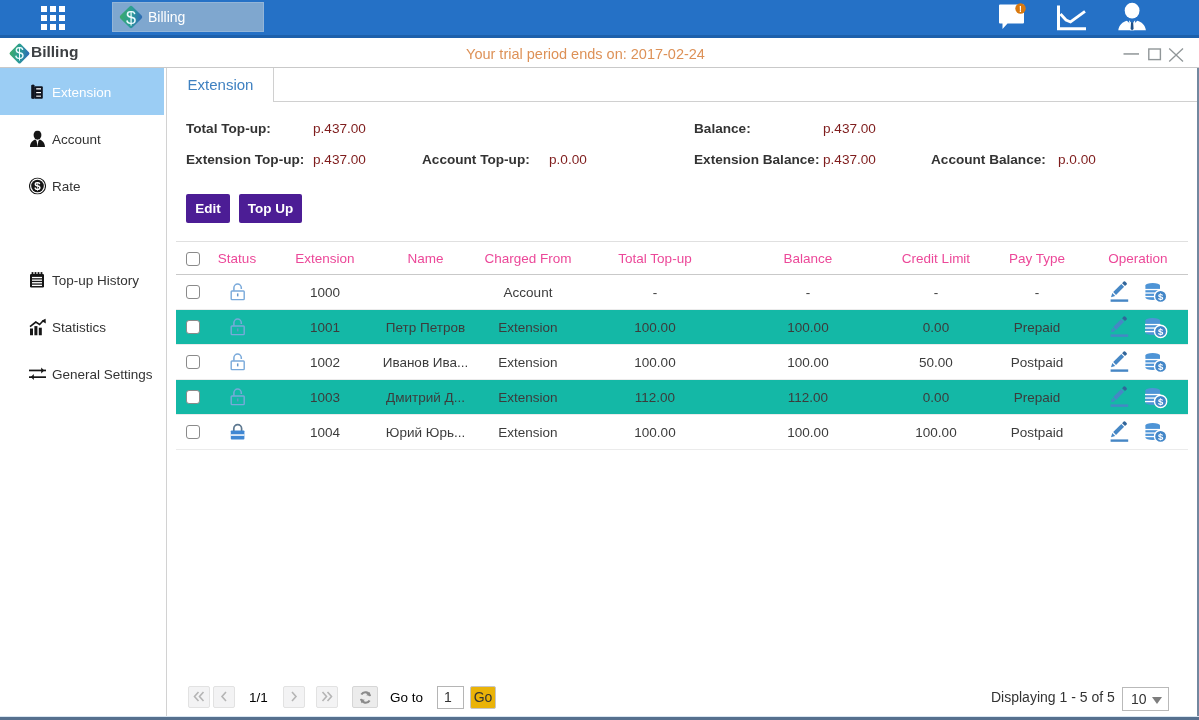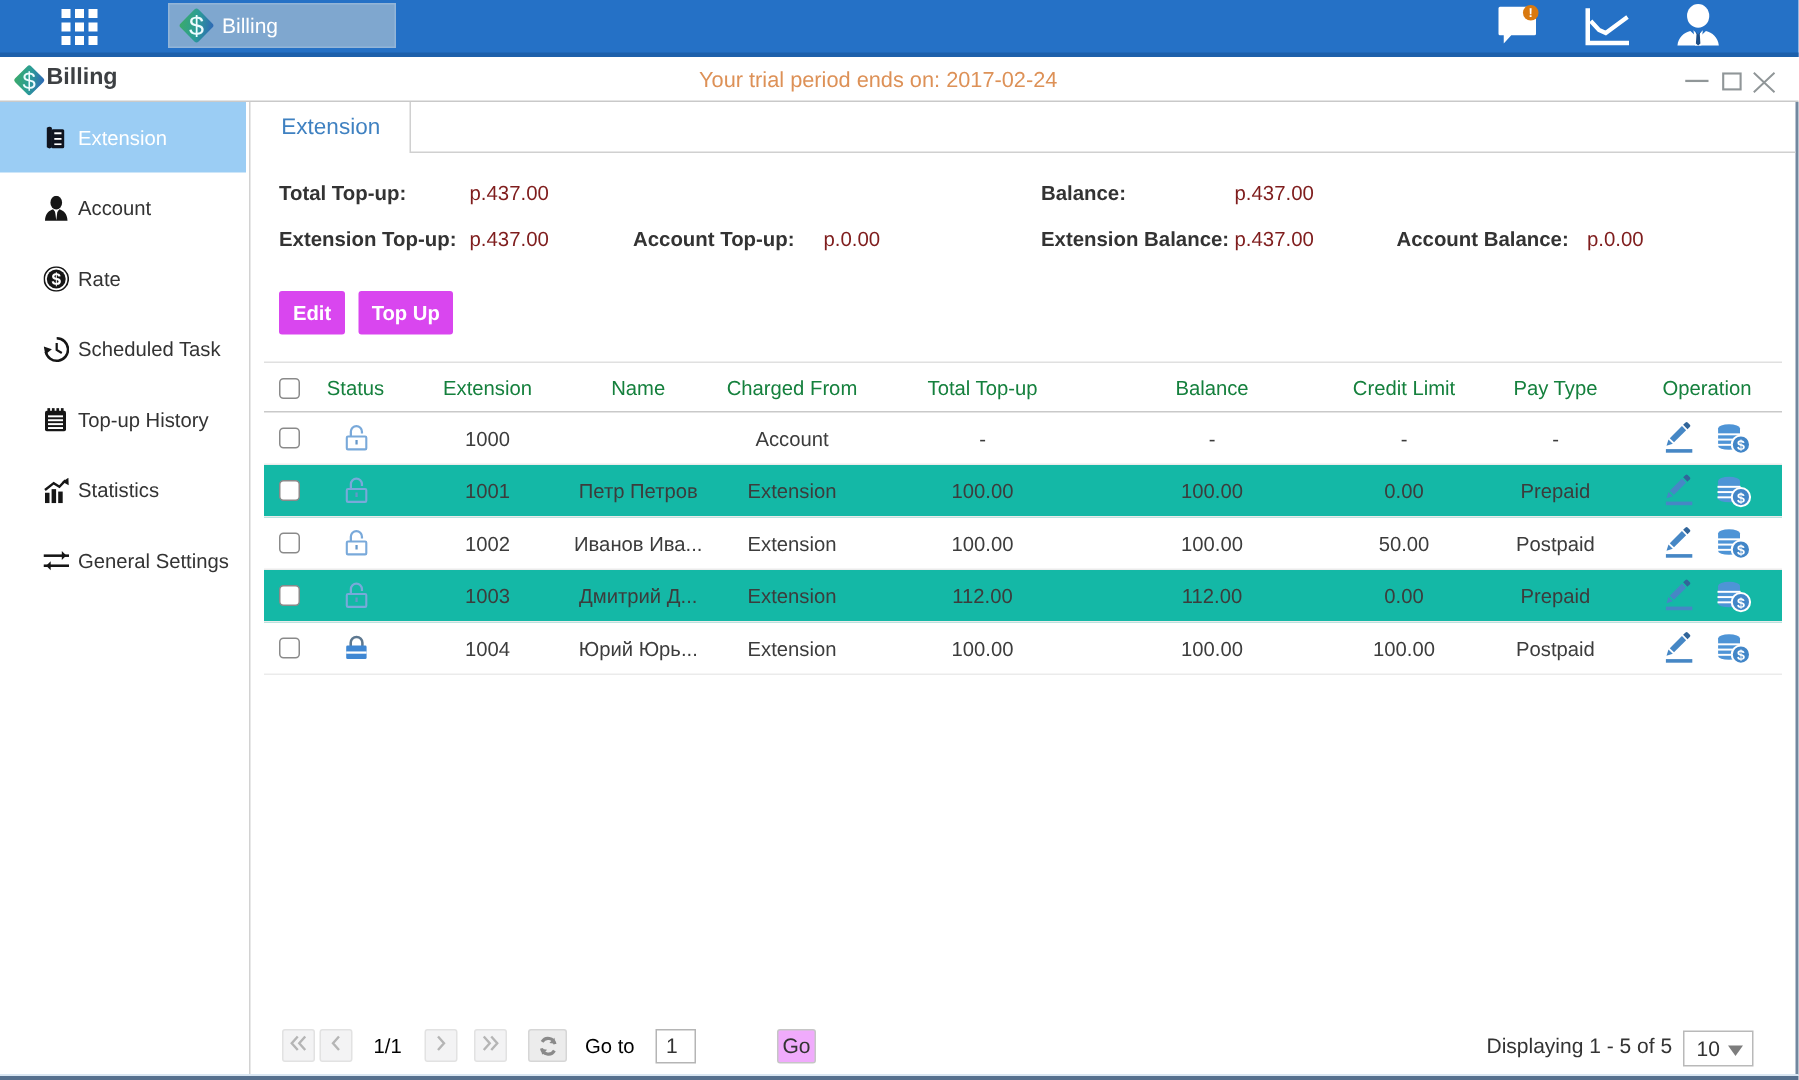--- a/index.html
+++ b/index.html
@@ -34,52 +34,52 @@
 
 #rborder { position:absolute; right:0; top:68px; width:2px; height:649px; background:#72889f; }
 #bborder { position:absolute; left:0; top:716px; width:1199px; height:4px;
   background:linear-gradient(#d9e6f2 0 1.5px, #56708e 1.5px); }
 #tab { position:absolute; left:168px; top:68px; width:106px; height:34px;
   background:#fff; border-right:1px solid #d0d0d0; color:#3f81c1; font-size:15px;
   text-align:center; line-height:33px; }
 #tabline { position:absolute; left:274px; top:101px; width:923px; height:1px; background:#d0d0d0; }
 .slabel { position:absolute; font-size:13.6px; font-weight:bold; color:#333; }
 .sval { position:absolute; font-size:13.6px; color:#7f1d1d; }
-.btn { position:absolute; top:194px; height:29px; background:#d946ef; color:#fff;
+.btn { position:absolute; top:194px; height:29px; background:#4c1d95; color:#fff;
   font-size:13.5px; font-weight:bold; text-align:center; line-height:29px; border-radius:2px; }
 
 #table { position:absolute; left:176px; top:241px; width:1012px; }
 .trow { position:relative; width:1012px; height:35px; border-bottom:1px solid #ebebeb; }
 .trow.head { height:34px; border-top:1px solid #e0e0e0; border-bottom:1px solid #c9c9c9; }
 .trow.alt { background:#14b8a6; }
 .trow span { position:absolute; top:0; height:100%; display:flex; align-items:center;
   justify-content:center; font-size:13.5px; color:#3c3c3c; }
-.trow.head span { color:#15803d; }
+.trow.head span { color:#ec4899; }
 .cb { position:absolute; left:10px; top:10px; width:14px; height:14px;
   border:1px solid #8a8a8a; border-radius:3px; background:#fff; }
 .c-st { left:21px; width:80px; }
 .c-ext { left:99px; width:100px; }
 .c-nm { left:189px; width:121px; }
 .c-cf { left:297px; width:110px; }
 .c-tt { left:414px; width:130px;text-align:right; }
 .c-bl { left:567px; width:130px; }
 .c-cl { left:705px; width:110px; }
 .c-pt { left:816px; width:90px; }
 .c-op { left:917px; width:90px; }
 
 .pbtn { position:absolute; top:686px; width:22px; height:22px; background:#f3f3f4;
   border:1px solid #e2e2e2; border-radius:2px; color:#a6a6a6; text-align:center;
   font-size:15px; line-height:20px; }
 .ptxt { position:absolute; top:690px; font-size:13.5px; color:#000000; }
 #goin { position:absolute; left:437px; top:686px; width:27px; height:23px;
   border:1px solid #b5b5b5; background:#fff; font-size:14px; color:#333;
   text-align:left; padding-left:6px; line-height:21px; }
 #gobtn { position:absolute; left:470px; top:686px; width:26px; height:23px;
-  background:#f0abfc; border:1px solid #c6c6c6; border-radius:2px; font-size:14px;
-  color:#333; text-align:center; line-height:21px;margin-left:48px; }
+  background:#eab308; border:1px solid #c6c6c6; border-radius:2px; font-size:14px;
+  color:#333; text-align:center; line-height:21px; }
 #disp { position:absolute; left:991px; top:689px; font-size:14px; color:#333; }
 #psel { position:absolute; left:1122px; top:687px; width:47px; height:24px;
   border:1px solid #b9b9b9; background:#fff; font-size:14px; color:#333;
   line-height:22px; padding-left:8px; }
 #psel .tri { position:absolute; right:6px; top:9px; width:0; height:0;
   border-left:5.5px solid transparent; border-right:5.5px solid transparent;
   border-top:7px solid #7d7d7d; }
 </style>
 </head>
 <body>
@@ -200,28 +200,20 @@
     <span class="lbl">Account</span>
   </div>
   <div class="mitem" style="top:94px">
     <svg width="17" height="17" viewBox="0 0 17 17">
       <circle cx="8.5" cy="8.5" r="8" fill="none" stroke="#161616" stroke-width="1.1"></circle>
       <circle cx="8.5" cy="8.5" r="6.3" fill="#161616"></circle>
       <text x="8.5" y="12.6" font-size="11.5" font-weight="bold" fill="#fff" text-anchor="middle" font-family="Liberation Sans">$</text>
     </svg>
     <span class="lbl">Rate</span>
   </div>
-  <div class="mitem" style="top:141px">
-    <svg width="17" height="17" viewBox="0 0 17 17">
-      <path d="M8.8 1 a7.5 7.5 0 1 1 -7.3 9" fill="none" stroke="#161616" stroke-width="1.7"></path>
-      <path d="M0.2 6.5 L5.6 8.4 L1.2 11.8 z" fill="#161616"></path>
-      <path d="M8.8 4.2 v4.6 l3.4 2" fill="none" stroke="#161616" stroke-width="1.5"></path>
-    </svg>
-    <span class="lbl">Scheduled Task</span>
-  </div>
   <div class="mitem" style="top:188px">
     <svg width="16" height="17" viewBox="0 0 16 17">
       <rect x="1" y="2.4" width="14" height="13.6" rx="1.2" fill="#161616"></rect>
       <rect x="2.6" y="0.6" width="1.8" height="3" fill="#161616"></rect>
       <rect x="5.6" y="0.6" width="1.8" height="3" fill="#161616"></rect>
       <rect x="8.6" y="0.6" width="1.8" height="3" fill="#161616"></rect>
       <rect x="11.6" y="0.6" width="1.8" height="3" fill="#161616"></rect>
       <rect x="3" y="5.4" width="10" height="1.3" fill="#fff"></rect>
       <rect x="3" y="8" width="10" height="1.3" fill="#fff"></rect>
       <rect x="3" y="10.6" width="10" height="1.3" fill="#fff"></rect>

